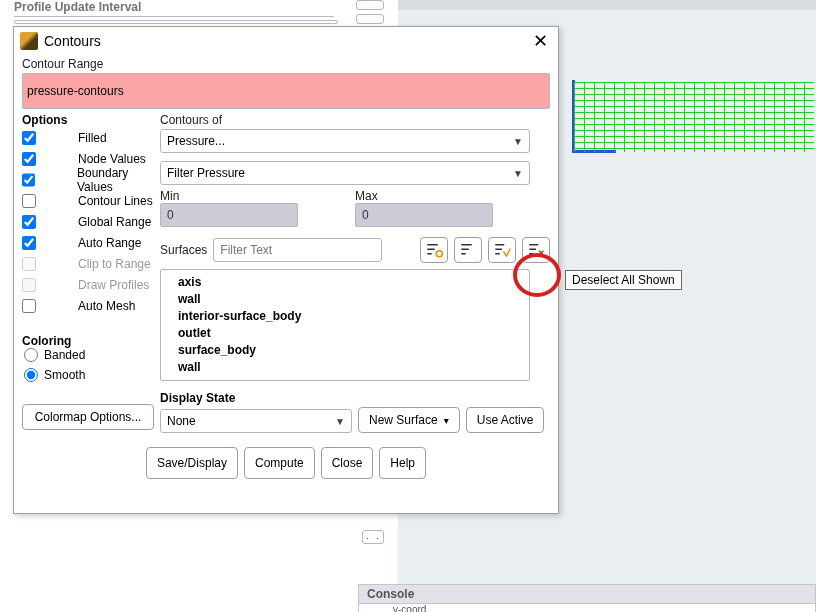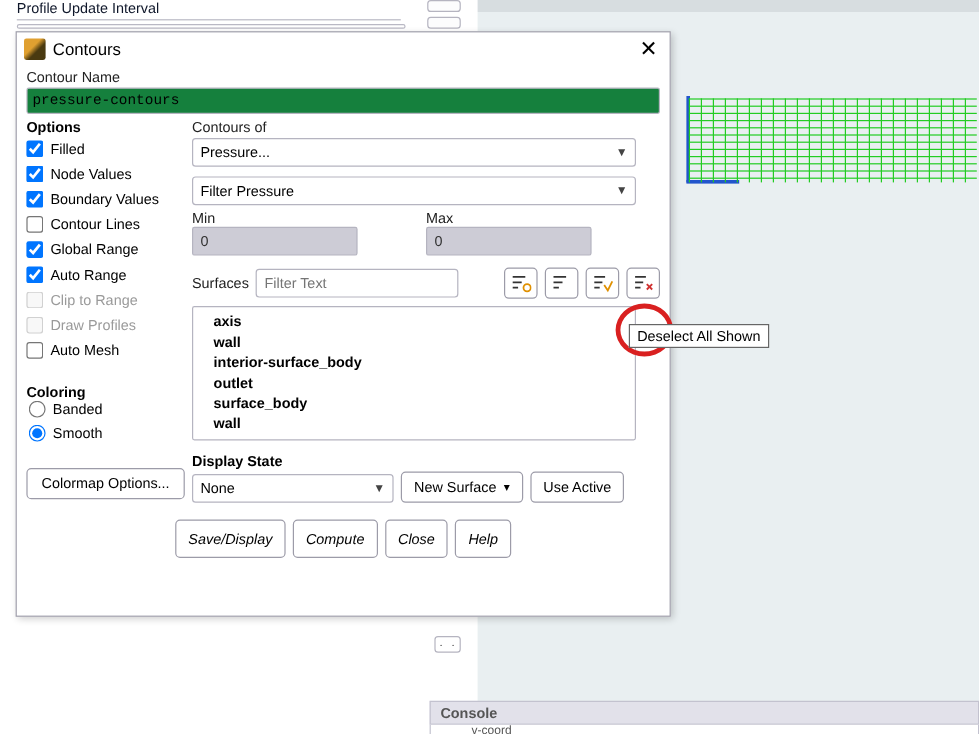--- a/index.html
+++ b/index.html
@@ -1,19 +1,19 @@
 <!DOCTYPE html>
 <html><head>
 <meta charset="utf-8">
 <style>
   * { box-sizing: border-box; font-family: "Segoe UI", Tahoma, sans-serif; font-size: 12px; }
   html,body { margin:0; padding:0; width:816px; height:612px; background:#fff; }
   .bg-wrap { position:relative; width:816px; height:612px; overflow:hidden; }
   .bg-upper-label { position:absolute; left:14px; top:0; width:320px; }
-  .bg-upper-label .lbl { font-size:12px; color:#0f172a; }
+  .bg-upper-label .lbl { font-size:12px; color:#737373;font-weight:bold; }
   .bg-upper-label .hr { border-top:1px solid #b9b8c4; margin-top:2px; }
   .input-slit { position:absolute; left:14px; top:20px; width:324px; height:4px; border:1px solid #b9b8c4; border-radius:2px; }
   .right-canvas { position:absolute; left:398px; top:0; right:0; bottom:0; background:#e9eff1; }
   .right-canvas.top-dark { background:#d7dde0; height:10px; bottom:auto; }
   .bg-buttons-col { position:absolute; left:356px; top:0; width:34px; }
   .mini-btn { width:28px; height:10px; border:1px solid #b5b4c0; border-radius:3px; margin-bottom:4px; background:#fcfcfd; }
   .arrow-dn { position:absolute; left:362px; top:530px; width:22px; height:14px; border:1px solid #b5b4c0; border-radius:3px; text-align:center; line-height:10px; font-size:10px;}
   .console-strip { position:absolute; left:358px; top:584px; right:0; height:20px; background:#e2e1ea; border:1px solid #c3c2cf; display:flex; align-items:center; padding-left:8px; font-weight:bold; color:#555;}
   .console-below { position:absolute; left:358px; top:604px; right:0; height:8px; background:#fff; border-left:1px solid #c3c2cf; border-right:1px solid #c3c2cf; font-size:10px; color:#555; padding-left:34px;}
   .mesh { position:absolute; left:574px; top:82px; width:240px; height:70px; }
@@ -28,28 +28,27 @@
     background:#fff; border:1px solid #9f9eaa; box-shadow:2px 2px 6px rgba(0,0,0,0.2);
   }
   .dlg-titlebar { height:28px; display:flex; align-items:center; padding:0 6px; }
   .dlg-icon { width:18px; height:18px; background:linear-gradient(135deg,#e0a030 40%,#4a3a10 60%); border-radius:2px; margin-right:6px;}
   .dlg-title { font-size:14px; }
   .dlg-close { margin-left:auto; font-size:18px; cursor:pointer; padding:0 4px;}
   .dlg-body { padding:2px 8px 6px 8px; }
   .lbl-dark { font-size:12px; color:#222; }
   .lbl-bold { font-weight:bold; }
   .text-input {
-    width:100%; height:22px; border:1px solid #b5b4c0; border-radius:2px; padding:0 4px;
-    background:#15803d;
-    font-family:Liberation Mono, monospace;
+    width:100%; height:36px; border:1px solid #b5b4c0; border-radius:2px; padding:0 4px;
+    background:#fca5a5;
   }
   .cols { display:flex; margin-top:4px; }
   .col-left { width:138px; }
   .col-right { flex:1; }
-  .opt-row { display:flex; align-items:center; height:21px; }
+  .opt-row { display:flex; align-items:center; height:21px;gap:36px; }
   .opt-row input[type=checkbox] { width:14px; height:14px; margin:0 6px 0 0;}
   .opt-row .olabel { font-size:12px; }
   .opt-row.disabled .olabel { color:#9a9a9a; }
   .radio-row { display:flex; height:20px; }
   .radio-row input[type=radio] { width:14px; height:14px; margin:0 6px 0 2px;}
   .combo {
     width:370px; height:24px; border:1px solid #b5b4c0; border-radius:3px;
     display:flex; align-items:center; padding:0 6px; background:#fff; margin-top:2px;
   }
   .combo .caret { margin-left:auto; font-size:10px; color:#444;}
@@ -71,21 +70,21 @@
   }
   .tbtn svg { width:18px; height:18px; }
   .surf-list {
     width:370px; height:112px; border:1px solid #b5b4c0; border-radius:2px;
     margin-top:6px; padding:4px 17px; background:#fff; line-height:17px;font-weight:bold;
   }
   .btn {
     height:26px; border:1px solid #9c9ba8; border-radius:4px; background:#fff;
     padding:0 10px; display:inline-flex; align-items:center; gap:6px; cursor:pointer;
   }
-  .btn.big { height:32px; padding:0 10px; font-size:13px;font-style:italic;}
+  .btn.big { height:32px; padding:0 10px; font-size:13px;}
   .btn .caret { font-size:10px; }
   .btn-row-main { display:flex; justify-content:center; gap:6px; margin-top:14px;}
   .ring {
     position:absolute; width:48px; height:44px; border:4px solid #d92020; border-radius:50%;
   }
   .tooltip {
     position:absolute; background:#fff; border:1px solid #666; padding:2px 6px; font-size:12px;
     white-space:nowrap;
   }
 </style>
@@ -159,21 +158,21 @@
   <div class="console-below">v-coord</div>
 
   <div class="dialog">
     <div class="dlg-titlebar">
       <div class="dlg-icon"></div>
       <span class="dlg-title">Contours</span>
       <span class="dlg-close">✕</span>
     </div>
 
     <div class="dlg-body">
-      <div class="lbl-dark">Contour Name</div>
+      <div class="lbl-dark">Contour Range</div>
       <input class="text-input" style="margin-top: 2px;" value="pressure-contours">
 
       <div class="cols">
 
         <div class="col-left">
           <div class="lbl-bold">Options</div>
 
           <label class="opt-row">
               <input type="checkbox" checked="" style="">
               <span class="olabel">Filled</span>
@@ -304,21 +303,21 @@
             <div>axis</div>
             <div>wall</div>
             <div>interior-surface_body</div>
             <div>outlet</div>
             <div>surface_body</div>
             <div>wall</div>
           </div>
 
           <div class="lbl-bold" style="margin-top:10px">Display State</div>
           <div style="display:flex;gap:6px;margin-top:2px;align-items:center">
-            <div class="combo" style="width:168px">
+            <div class="combo" style="width:192px">
               <span>None</span>
               <span class="caret">▼</span>
             </div>
             <button class="btn">
               <span>New Surface</span>
                 <span class="caret">▾</span>
             </button>
             <button class="btn">
                 <span>Use Active</span>
               </button>
@@ -338,15 +337,15 @@
           </button>
         <button class="btn big">
             <span>Help</span>
           </button>
       </div>
     </div>
   </div>
 
   <div class="ring" style="left:513px; top:253px"></div>
 
-  <div class="tooltip" style="left:524px; top:270px">Deselect All Shown</div>
+  <div class="tooltip" style="left:565px; top:270px">Deselect All Shown</div>
 
 </div>
 
 </body></html>

